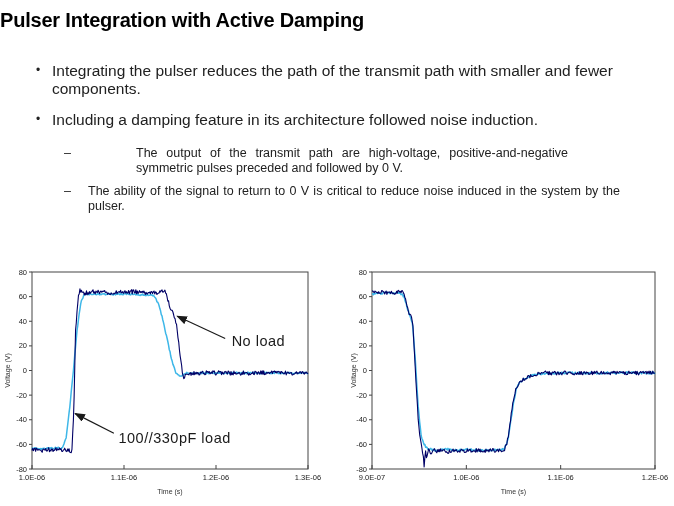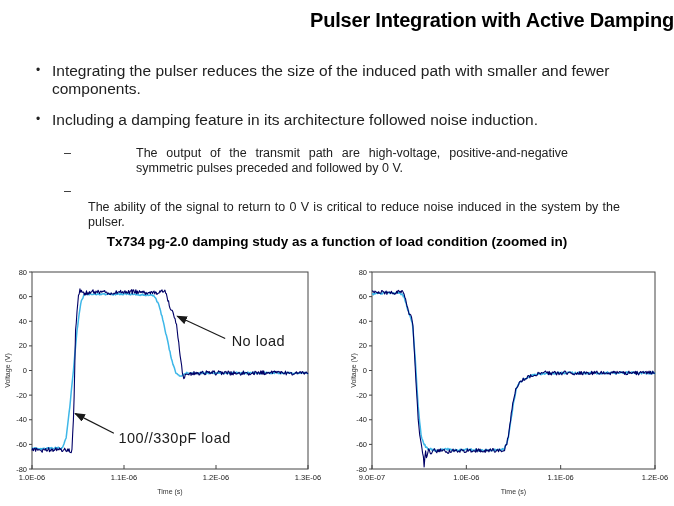--- a/index.html
+++ b/index.html
@@ -1,66 +1,65 @@
 <!DOCTYPE html>
 <html><head>
 <meta charset="utf-8">
 <style>
   html,body{margin:0;padding:0;background:#fff;}
   .slide{position:relative;width:674px;height:506px;background:#ffffff;overflow:hidden;
          font-family:"Liberation Sans",sans-serif;color:#1a1a1a;}
-  .title{position:absolute;top:9px;left:0;width:674px;margin:0;text-align:right;
+  .title{position:absolute;top:9px;left:0;width:674px;margin:0;text-align:left;
          font-size:20px;font-weight:bold;color:#000;letter-spacing:-0.2px;}
   .bullet{position:absolute;display:flex;font-size:15.5px;line-height:1.14;color:#212121;}
   .bullet .dot{width:16px;flex:0 0 16px;font-size:12px;padding-top:2px;}
   .b1{top:62px;left:36px;}
   .b1 .btext{width:592px;}
   .b2{top:111px;left:36px;}
   .b2 .btext{width:620px;}
   .sub{position:absolute;display:flex;font-size:12.5px;line-height:1.18;color:#212121;}
   .sub .dash{width:24px;flex:0 0 24px;}
   .s1{top:146px;left:64px;}
   .s1 .stext{width:432px;text-align:justify;margin-left:48px;}
   .s2{top:184px;left:64px;}
-  .s2 .stext{width:532px;text-align:justify;margin-top:16px;}
+  .s2 .stext{width:532px;text-align:justify;}
   .chart-heading{position:absolute;top:234px;left:0;width:674px;text-align:center;
          font-size:13.5px;font-weight:bold;color:#000;}
   .chart{position:absolute;top:262px;}
   .chart-left{left:2px;}
   .chart-right{left:348px;}
   svg text{font-family:"Liberation Sans",sans-serif;}
 </style>
 </head>
 <body>
 
 <div class="slide">
 
   <h1 class="title">Pulser Integration with Active Damping</h1>
 
   <div class="bullet b1">
     <span class="dot">•</span>
-    <span class="btext">Integrating the pulser reduces the size of the induced path with smaller and fewer components.</span>
+    <span class="btext">Integrating the pulser reduces the path of the transmit path with smaller and fewer components.</span>
   </div>
 
   <div class="bullet b2">
     <span class="dot">•</span>
     <span class="btext">Including a damping feature in its architecture followed noise induction.</span>
   </div>
 
   <div class="sub s1">
     <span class="dash">–</span>
     <span class="stext">The output of the transmit path are high-voltage, positive-and-negative symmetric pulses preceded and followed by 0 V.</span>
   </div>
 
   <div class="sub s2">
     <span class="dash">–</span>
     <span class="stext">The ability of the signal to return to 0 V is critical to reduce noise induced in the system by the pulser.</span>
   </div>
 
-  <div class="chart-heading">Tx734 pg-2.0 damping study as a function of load condition (zoomed in)</div>
 
   <svg class="chart chart-left" width="344" height="242" viewBox="0 0 344 242">
       <defs>
         <marker id="ah0" markerWidth="9" markerHeight="7" refX="8" refY="3.5" orient="auto">
           <path d="M0,0 L9,3.5 L0,7 Z" fill="#1a1a1a"></path>
         </marker>
       </defs>
       <rect x="30" y="10" width="276" height="197" fill="none" stroke="#444444" stroke-width="1"></rect>
       <line x1="27" y1="10" x2="30" y2="10" stroke="#444444" stroke-width="1"></line>
       <text x="25" y="12.5" text-anchor="end" font-size="7.5" fill="#222">80</text>

